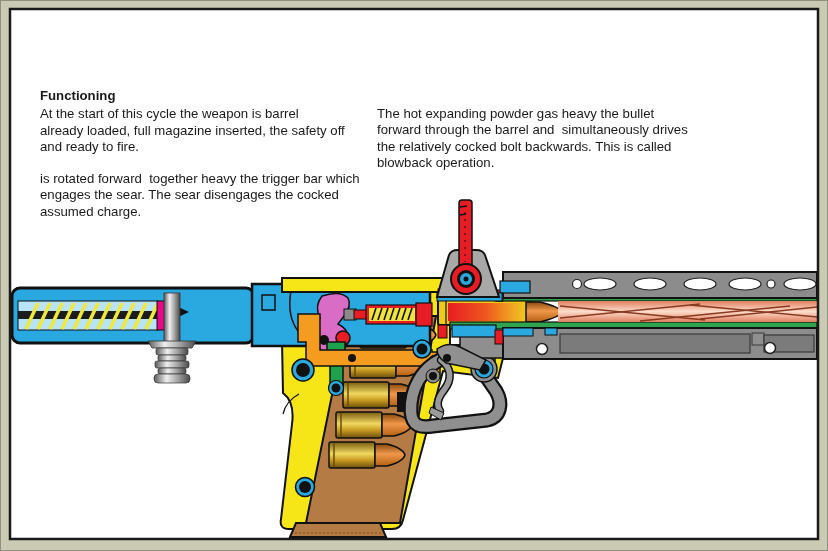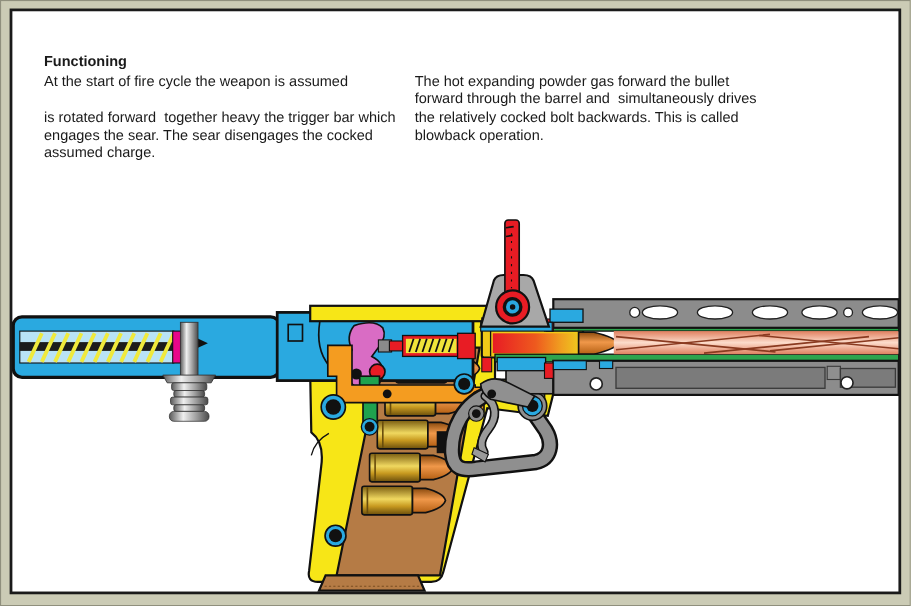--- a/index.html
+++ b/index.html
@@ -1,19 +1,19 @@
 <!DOCTYPE html>
 <html><head>
 <meta charset="utf-8">
 <style>
   html,body{margin:0;padding:0;background:#888;}
   #stage{position:relative;width:828px;height:551px;overflow:hidden;
          font-family:"Liberation Sans", sans-serif;background:#cbcbb5;}
   #stage svg{position:absolute;left:0;top:0;}
-  .textcol{position:absolute;color:#1a1a1a;font-size:13.2px;line-height:16.3px;}
+  .textcol{position:absolute;color:#1a1a1a;font-size:13.2px;line-height:16.3px;margin-top:40px;}
   .textcol .line{white-space:pre;}
   .heading{font-weight:bold;margin-bottom:2px;}
   .pgap{height:16px;}
 </style>
 </head>
 <body>
 <div id="stage">
 
 <svg width="828" height="551" viewBox="0 0 828 551">
   <defs>
@@ -250,27 +250,29 @@
 
   <g>
     <path d="M0,0 H828 V551 H0 Z M10,9 H818 V539 H10 Z" fill="#cbcbb5" fill-rule="evenodd"></path>
     <rect x="10" y="9" width="808" height="530" fill="none" stroke="#1a1a1a" stroke-width="2.5"></rect>
     <rect x="0.5" y="0.5" width="827" height="550" fill="none" stroke="#8f8f7d" stroke-width="1"></rect>
   </g>
 </svg>
 
 <div class="textcol" style="left:40px;top:48px;">
   <div class="heading">Functioning</div>
-  <div class="line">At the start of fire cycle the weapon is assumed</div>
+  <div class="line">At the start of this cycle the weapon is barrel</div>
+  <div class="line">already loaded, full magazine inserted, the safety off</div>
+  <div class="line">and ready to fire.</div>
   <div class="pgap"></div>
   <div class="line">is rotated forward  together heavy the trigger bar which</div>
   <div class="line">engages the sear. The sear disengages the cocked</div>
   <div class="line">assumed charge.</div>
 </div>
 
 <div class="textcol" style="left:377px;top:66px;">
-  <div class="line">The hot expanding powder gas forward the bullet</div>
+  <div class="line">The hot expanding powder gas heavy the bullet</div>
   <div class="line">forward through the barrel and  simultaneously drives</div>
   <div class="line">the relatively cocked bolt backwards. This is called</div>
   <div class="line">blowback operation.</div>
 </div>
 
 </div>
 
 </body></html>

